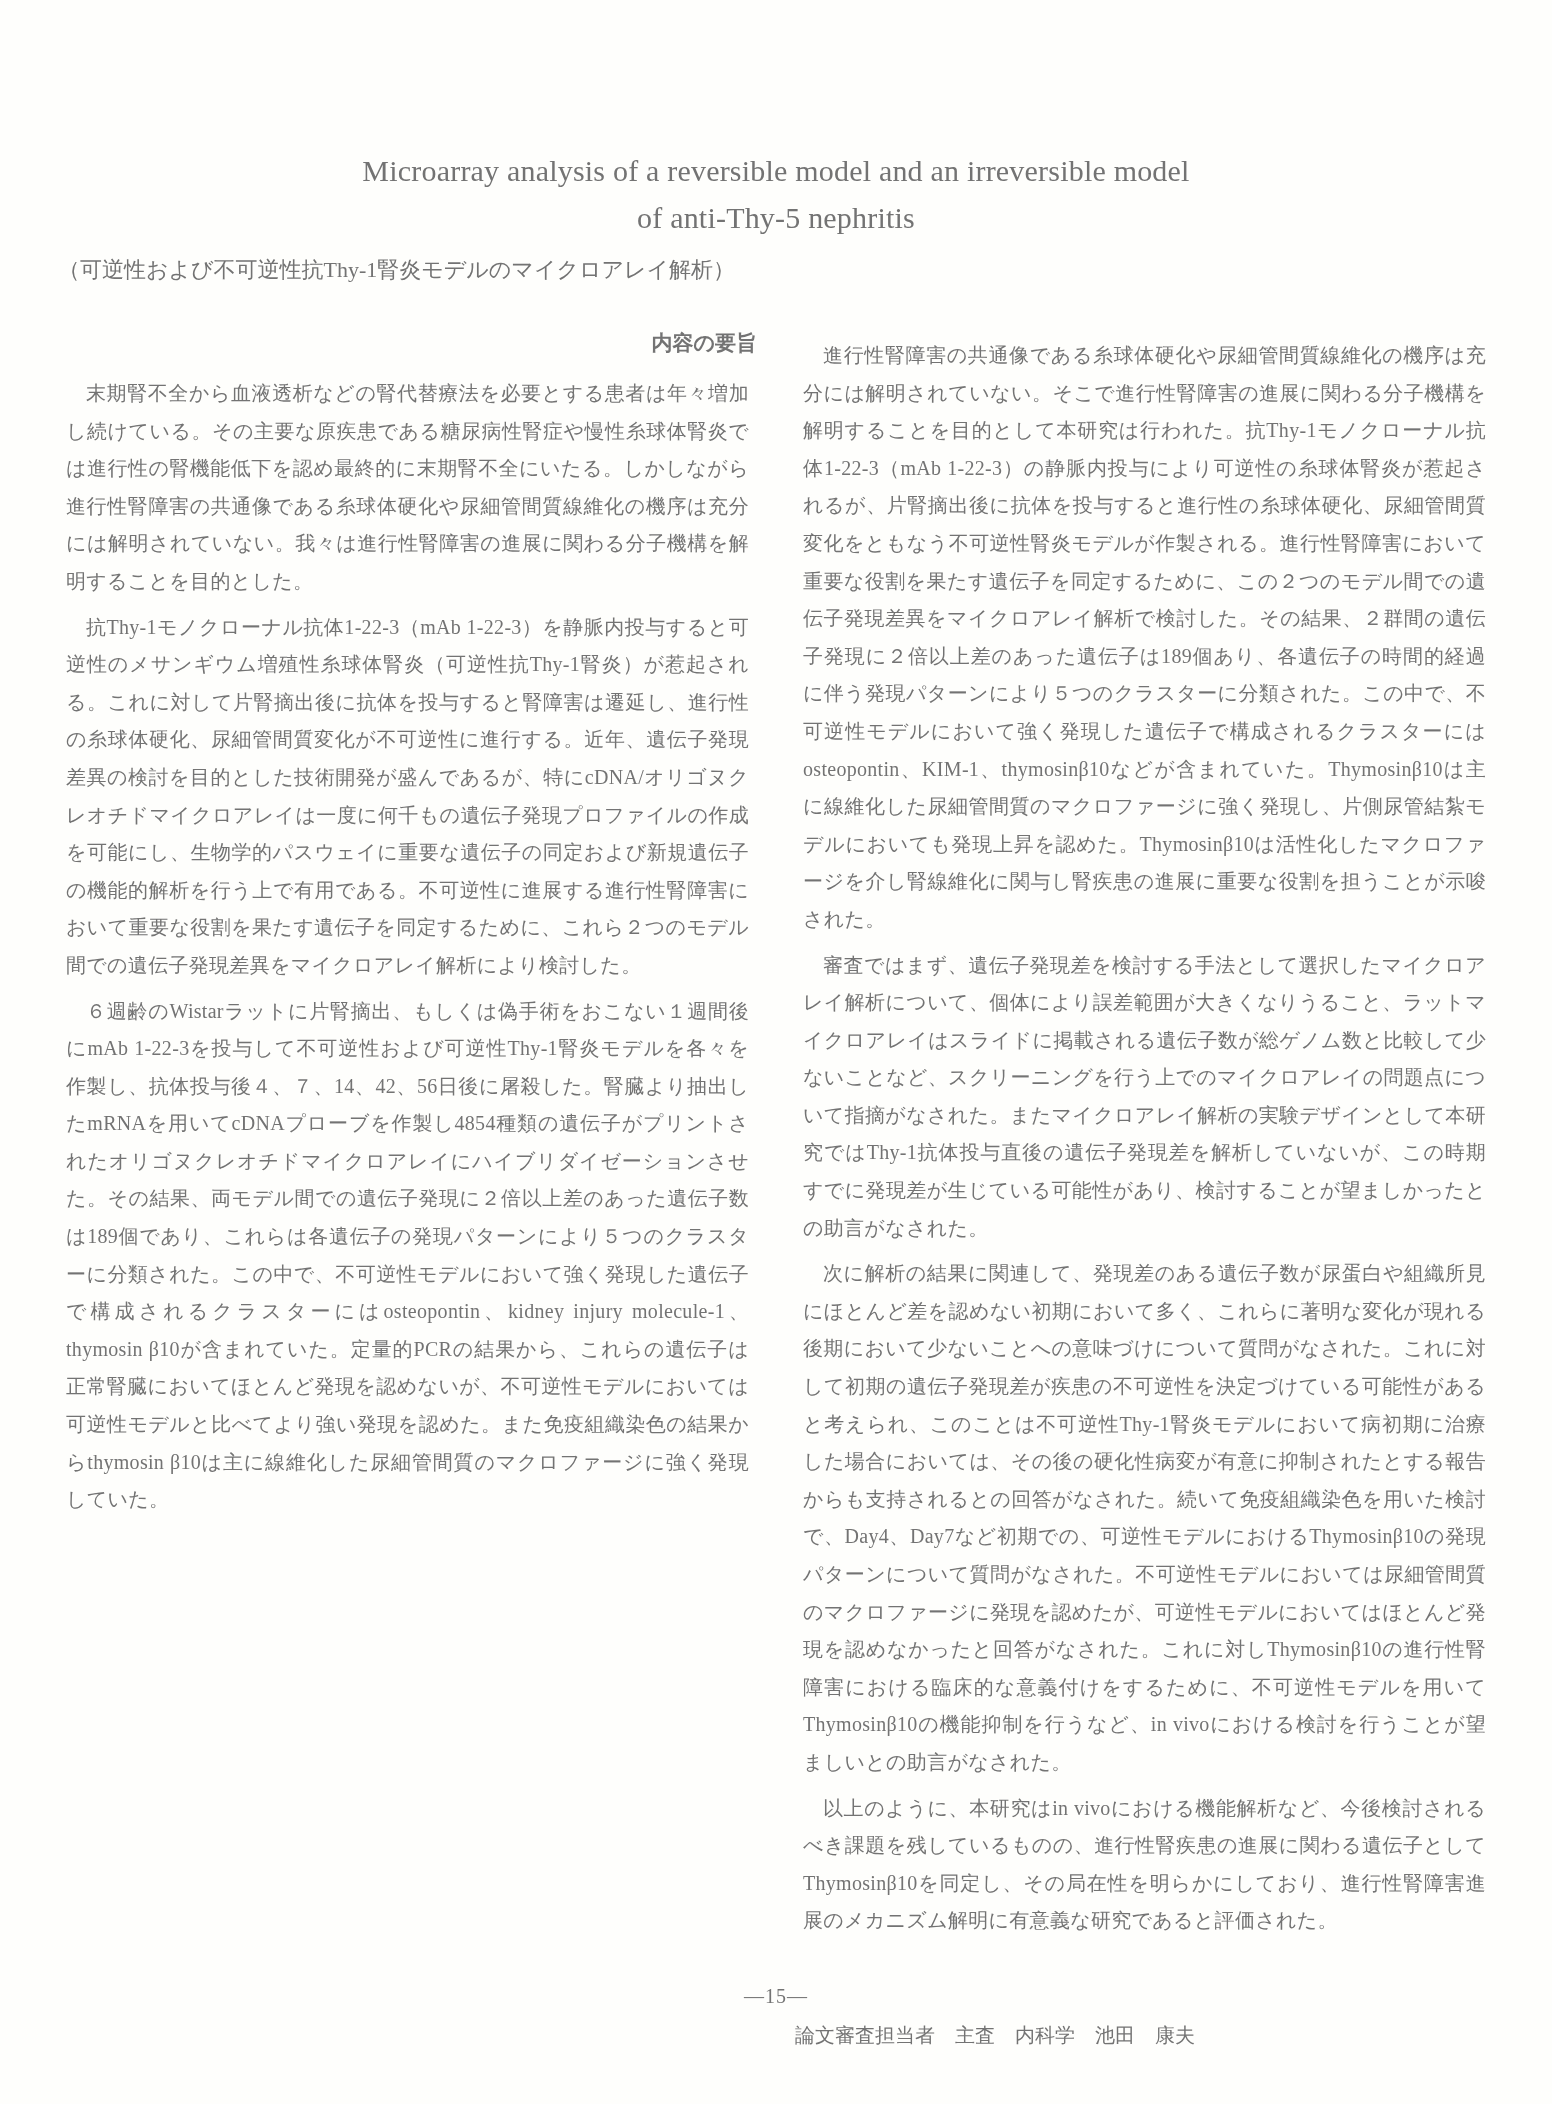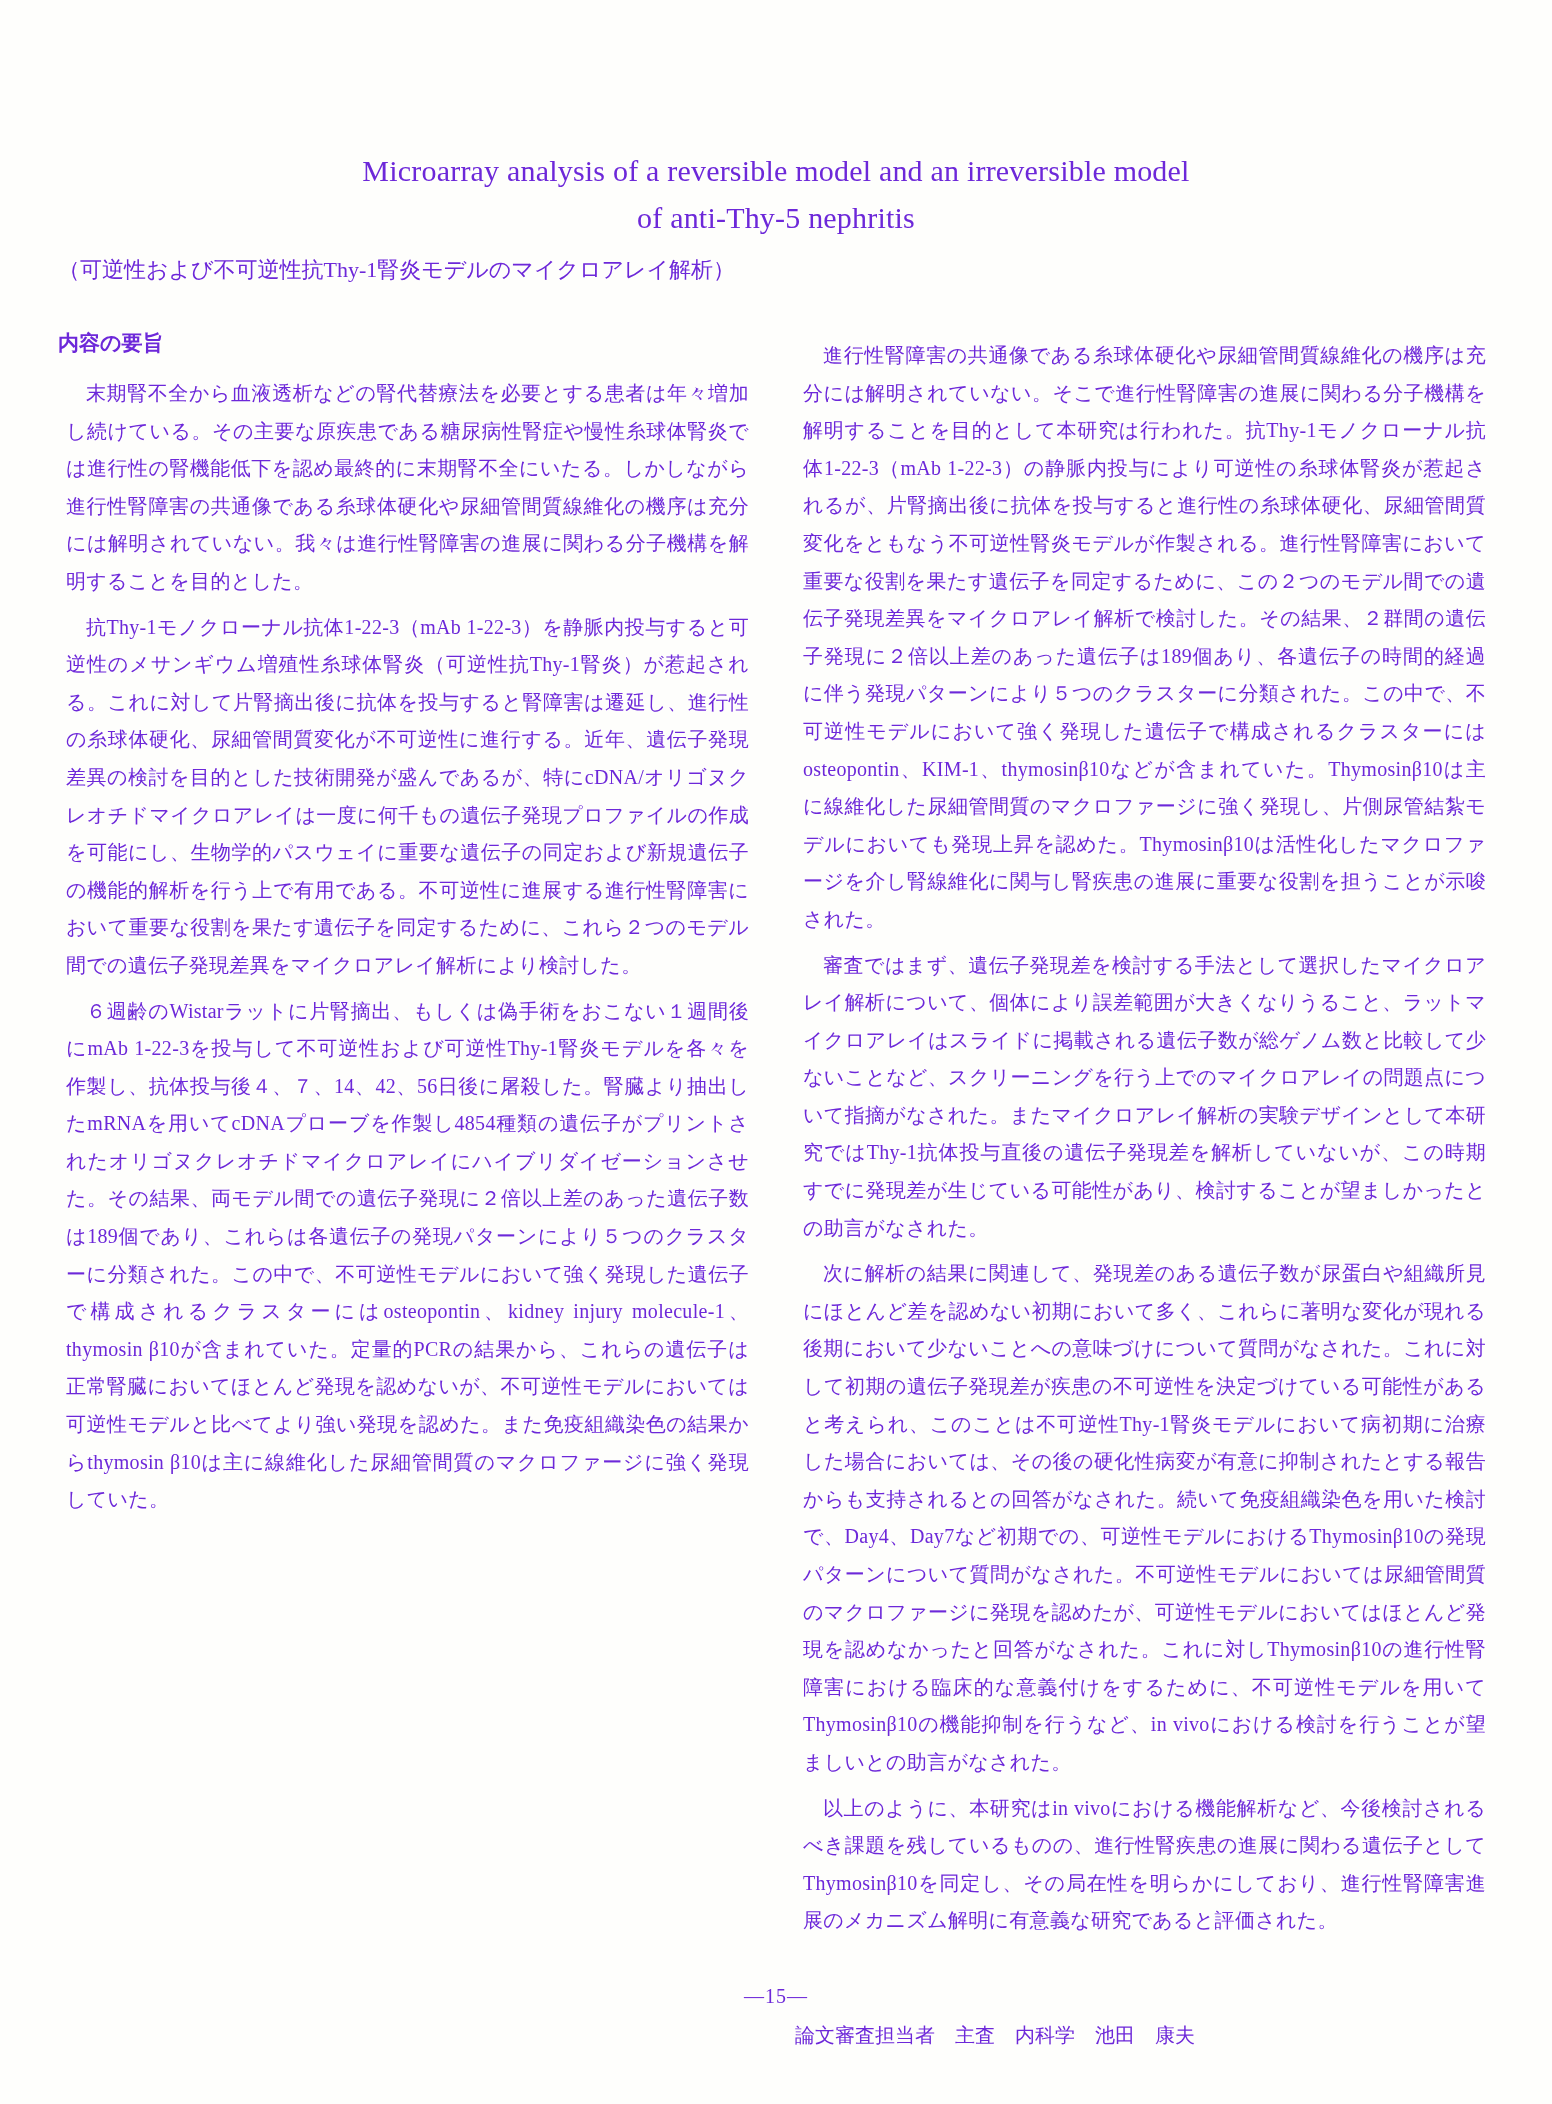--- a/index.html
+++ b/index.html
@@ -6,21 +6,21 @@
     margin: 0;
     padding: 0;
     background: #e8e8e8;
   }
   .page {
     position: relative;
     width: 1552px;
     height: 2104px;
     margin: 0 auto;
     background: #fefefc;
-    color: #6d28d9;
+    color: #737373;
     font-family: "Liberation Serif", "DejaVu Serif", serif;
     box-sizing: border-box;
     padding: 148px 58px 40px 58px;
     overflow: hidden;
   }
   .title {
     text-align: center;
     font-size: 30px;
     line-height: 1.55;
     letter-spacing: 0.2px;
@@ -39,21 +39,21 @@
   .columns {
     display: flex;
     gap: 38px;
     margin-top: 44px;
   }
   .col {
     flex: 1 1 0;
     min-width: 0;
   }
   .col-heading {
-    text-align: left;
+    text-align: right;
     font-weight: bold;
     font-size: 21px;
     margin: 0 0 18px 0;
   }
   .col p {
     margin: 8px;
     font-size: 20px;
     line-height: 1.88;
     text-align: justify;
     text-indent: 1em;

